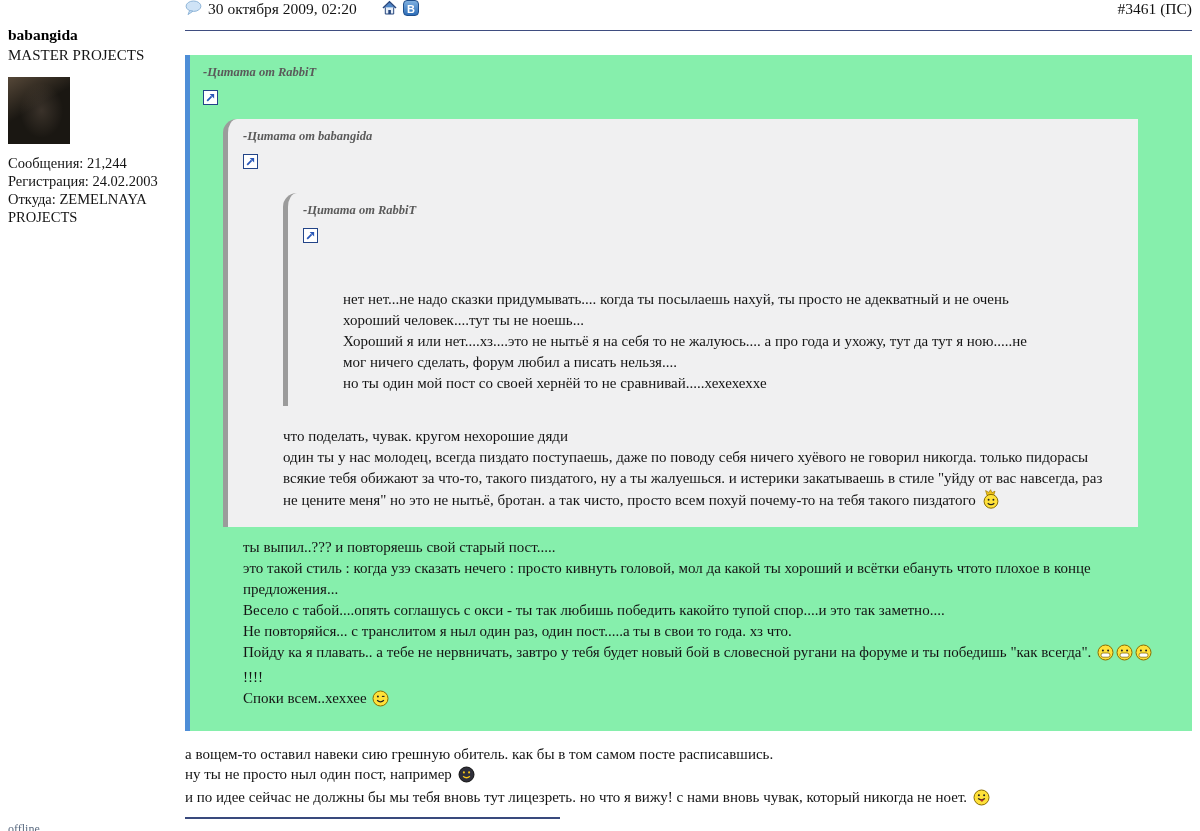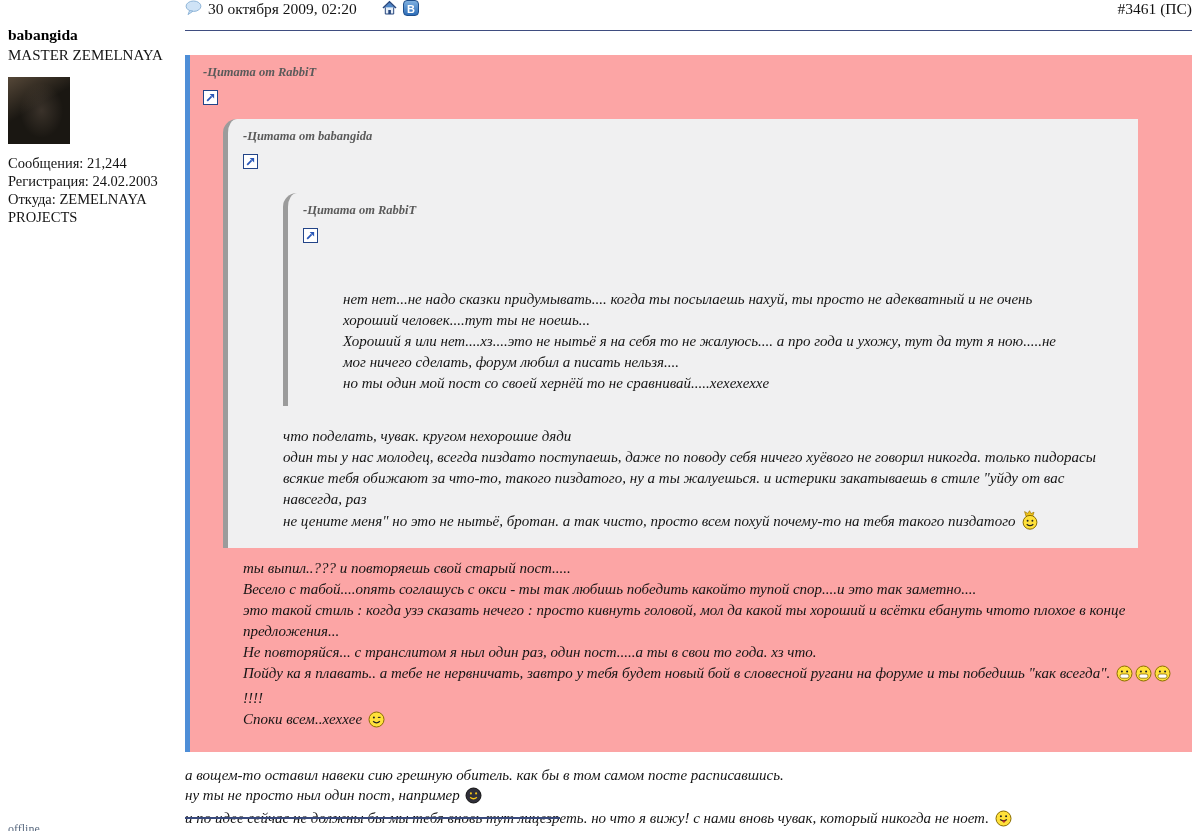--- a/index.html
+++ b/index.html
@@ -32,49 +32,49 @@
     margin-left:5px;width:16px;height:16px;border-radius:4px;
     background:linear-gradient(#7fb0e0,#2d6db8);border:1px solid #1f4f8c;
     color:#fff;font-weight:bold;font-size:11px;line-height:16px;text-align:center;
     font-family:"Liberation Sans",sans-serif;box-sizing:border-box;cursor:pointer;
   }
   .pnum{margin-left:auto;font-weight:normal;color:#111;}
   .pnum span{cursor:pointer;}
 
   
   .quote{
-    background:#fca5a5;border-left:5px solid #4e8ed7;
+    background:#86efac;border-left:5px solid #4e8ed7;
     margin-top:24px;padding:10px 20px 18px 13px;
   }
   .gq{
     background:#f0f0f1;border-left:5px solid #9b9b9b;border-top-left-radius:14px;
     padding:10px 14px 12px 15px;
   }
   .gq-mid{margin:14px 34px 0 20px;}
   .gq-in{margin:24px 28px 0 40px;}
   .qhdr{font-size:12.5px;font-style:italic;font-weight:bold;color:#5a5a5a;}
   .jump{margin-top:10px;display:block;width:15px;height:15px;cursor:pointer;}
   .qtext{font-size:15px;line-height:21px;}
   .qtext-in{margin-left:40px;margin-top:46px;}
   .qtext-mid{margin-left:40px;margin-top:20px;}
   .qtext-out{margin-left:40px;margin-top:10px;}
 
   
   .postbody{margin-top:14px;font-size:15px;line-height:19.5px;}
   .sig-divider{position:absolute;left:185px;top:817px;width:375px;border-top:2px solid #394a7d;}
 
   .sm{display:inline-block;vertical-align:-4px;margin-left:2px;}
-  .line{white-space:normal;font-style:italic;}
+  .line{white-space:normal;}
 </style>
 </head>
 <body>
 
 <div class="sidebar">
   <div class="uname">babangida</div>
-  <div class="utitle">MASTER ZEMELNAYA</div>
+  <div class="utitle">MASTER PROJECTS</div>
   <div class="avatar"></div>
   <div class="stats">
     <div>Сообщения: 21,244</div>
     <div>Регистрация: 24.02.2003</div>
     <div>Откуда: ZEMELNAYA PROJECTS</div>
   </div>
 </div>
 <div class="offline">offline</div>
 
 <div class="main">
@@ -154,22 +154,22 @@
               <circle cx="11.4" cy="10.8" r="0.95" fill="#222"></circle>
               <path d="M5.7 14.2 q3.3 2.8 6.6 0" fill="none" stroke="#222" stroke-width="1.2"></path>
             </svg>
           </span>
         </div>
       </div>
     </div>
 
     <div class="qtext qtext-out">
       <div class="line">ты выпил..??? и повторяешь свой старый пост.....</div>
+      <div class="line">это такой стиль : когда узэ сказать нечего : просто кивнуть головой, мол да какой ты хороший и всётки ебануть чтото плохое в конце предложения...</div>
       <div class="line">Весело с табой....опять соглашусь с окси - ты так любишь победить какойто тупой спор....и это так заметно....</div>
-      <div class="line">это такой стиль : когда узэ сказать нечего : просто кивнуть головой, мол да какой ты хороший и всётки ебануть чтото плохое в конце предложения...</div>
       <div class="line">Не повторяйся... с транслитом я ныл один раз, один пост.....а ты в свои то года. хз что.</div>
       <div class="line">
         <span>Пойду ка я плавать.. а тебе не нервничать, завтро у тебя будет новый бой в словесной ругани на форуме и ты победишь "как всегда".</span>
         <span class="sm">
           <svg width="17" height="17" viewBox="0 0 17 17">
             <circle cx="8.5" cy="8.5" r="7.5" fill="#ffe13a" stroke="#8a6d00" stroke-width="1"></circle>
             <circle cx="5.9" cy="6.4" r="1" fill="#222"></circle>
             <circle cx="11.1" cy="6.4" r="1" fill="#222"></circle>
             <rect x="4" y="9" width="9" height="4.2" rx="2" fill="#ffffff" stroke="#8a6d00" stroke-width="0.8"></rect>
           </svg>

